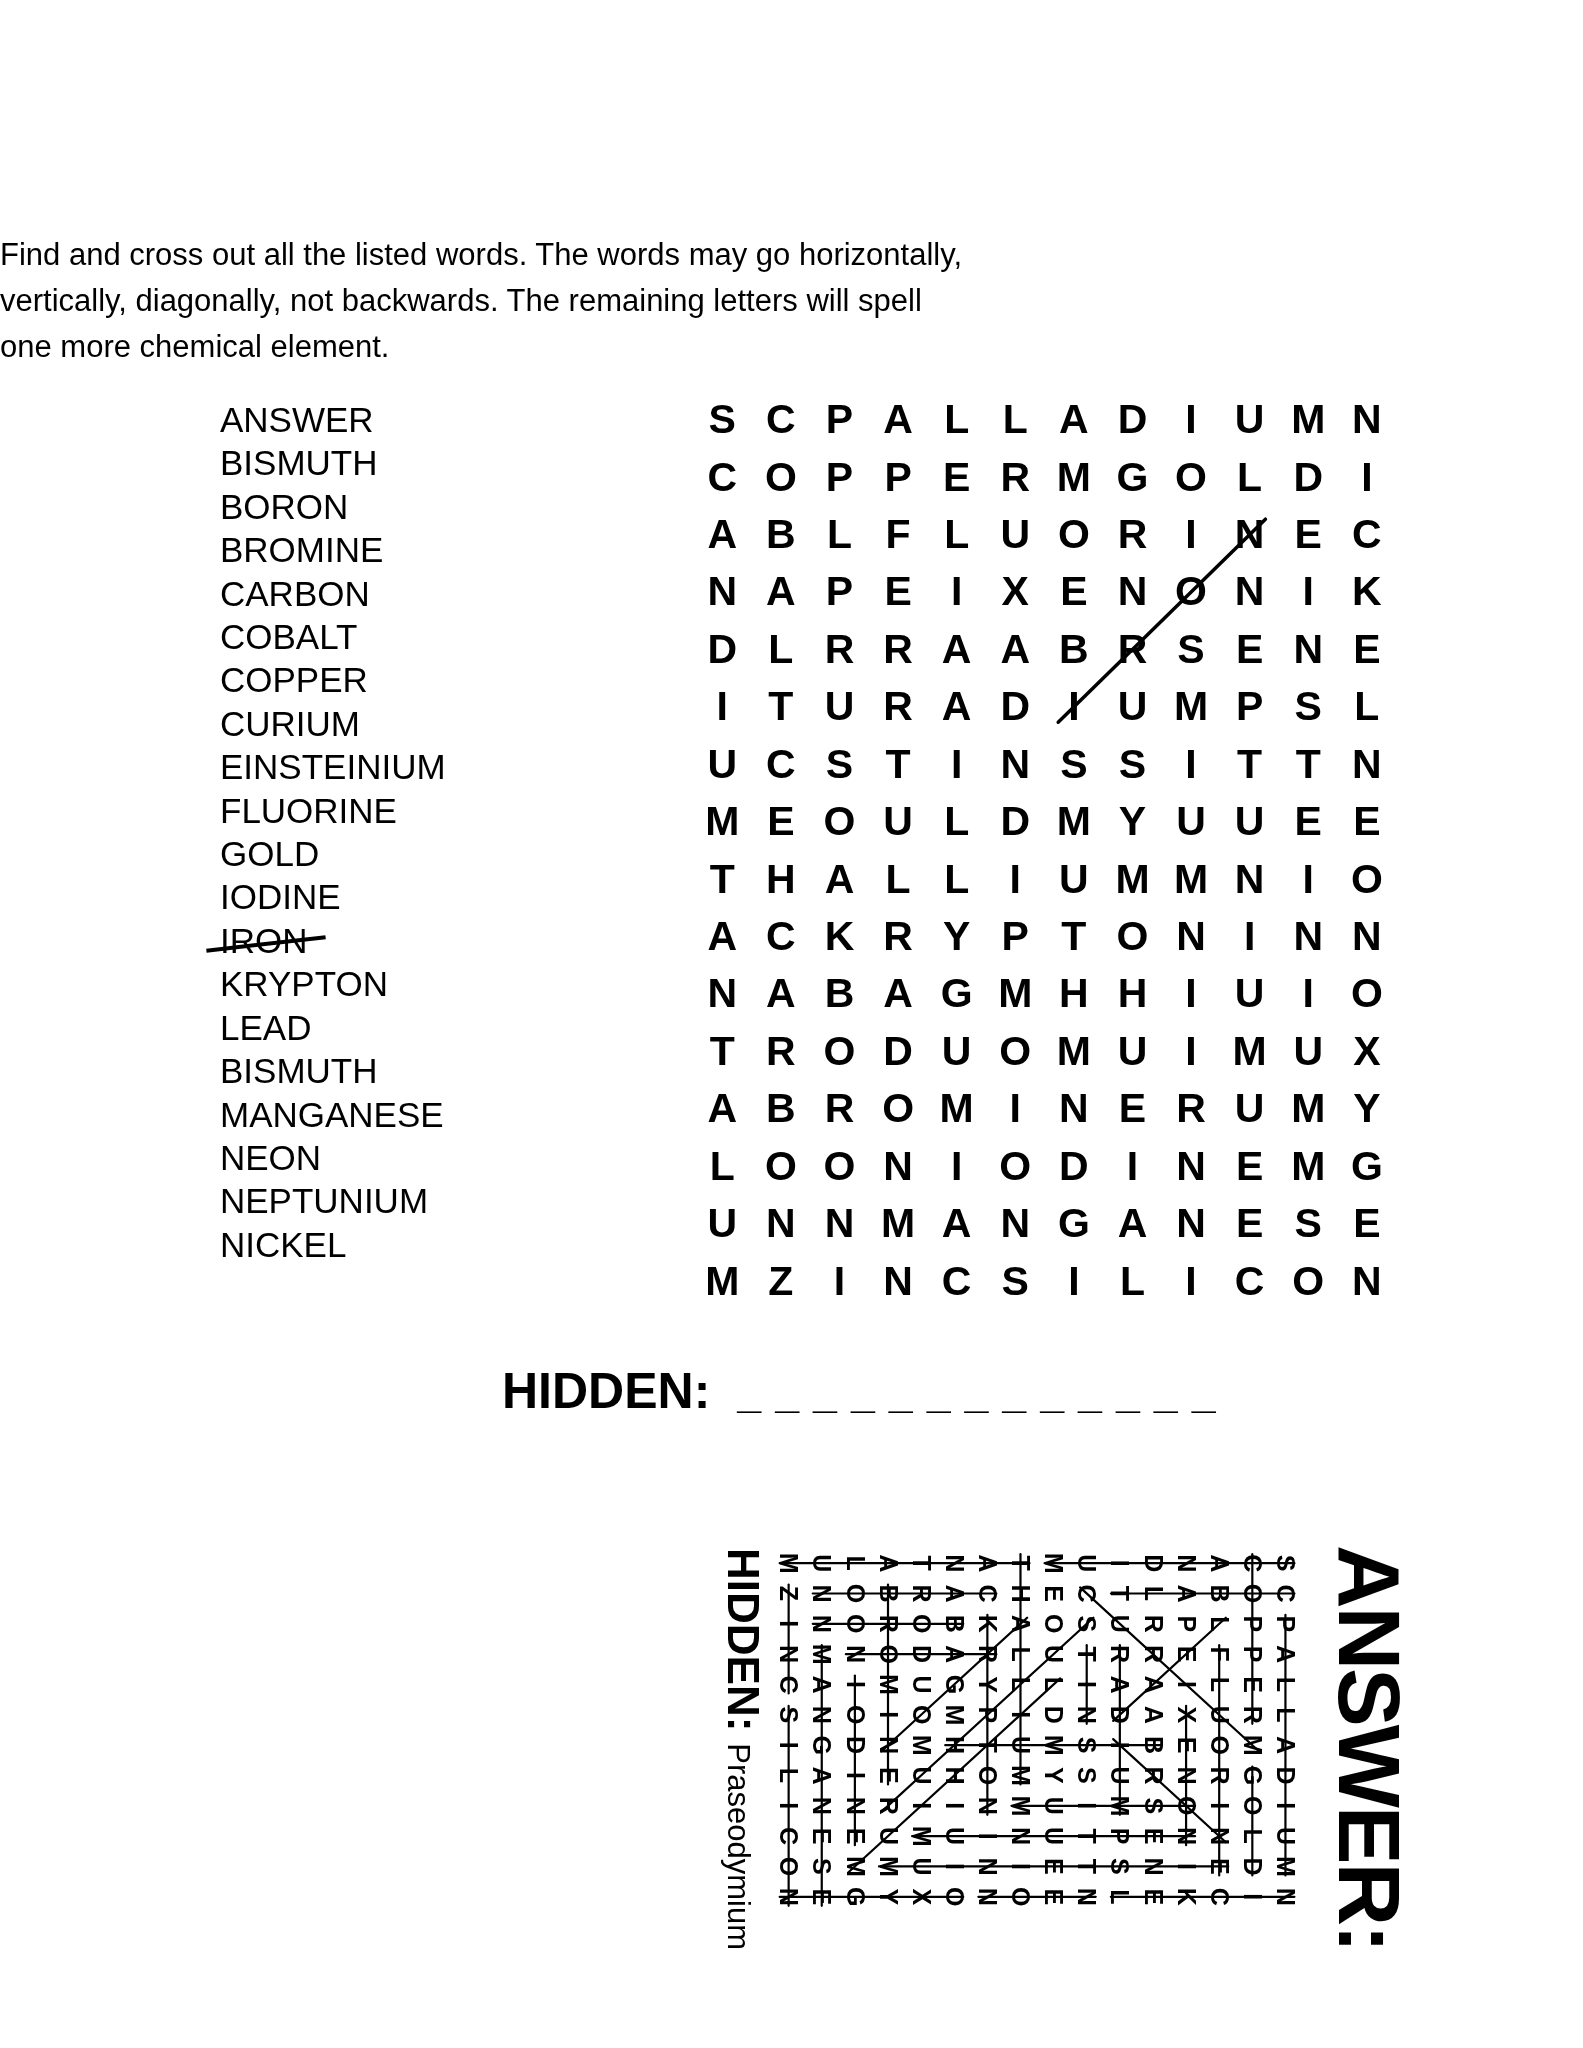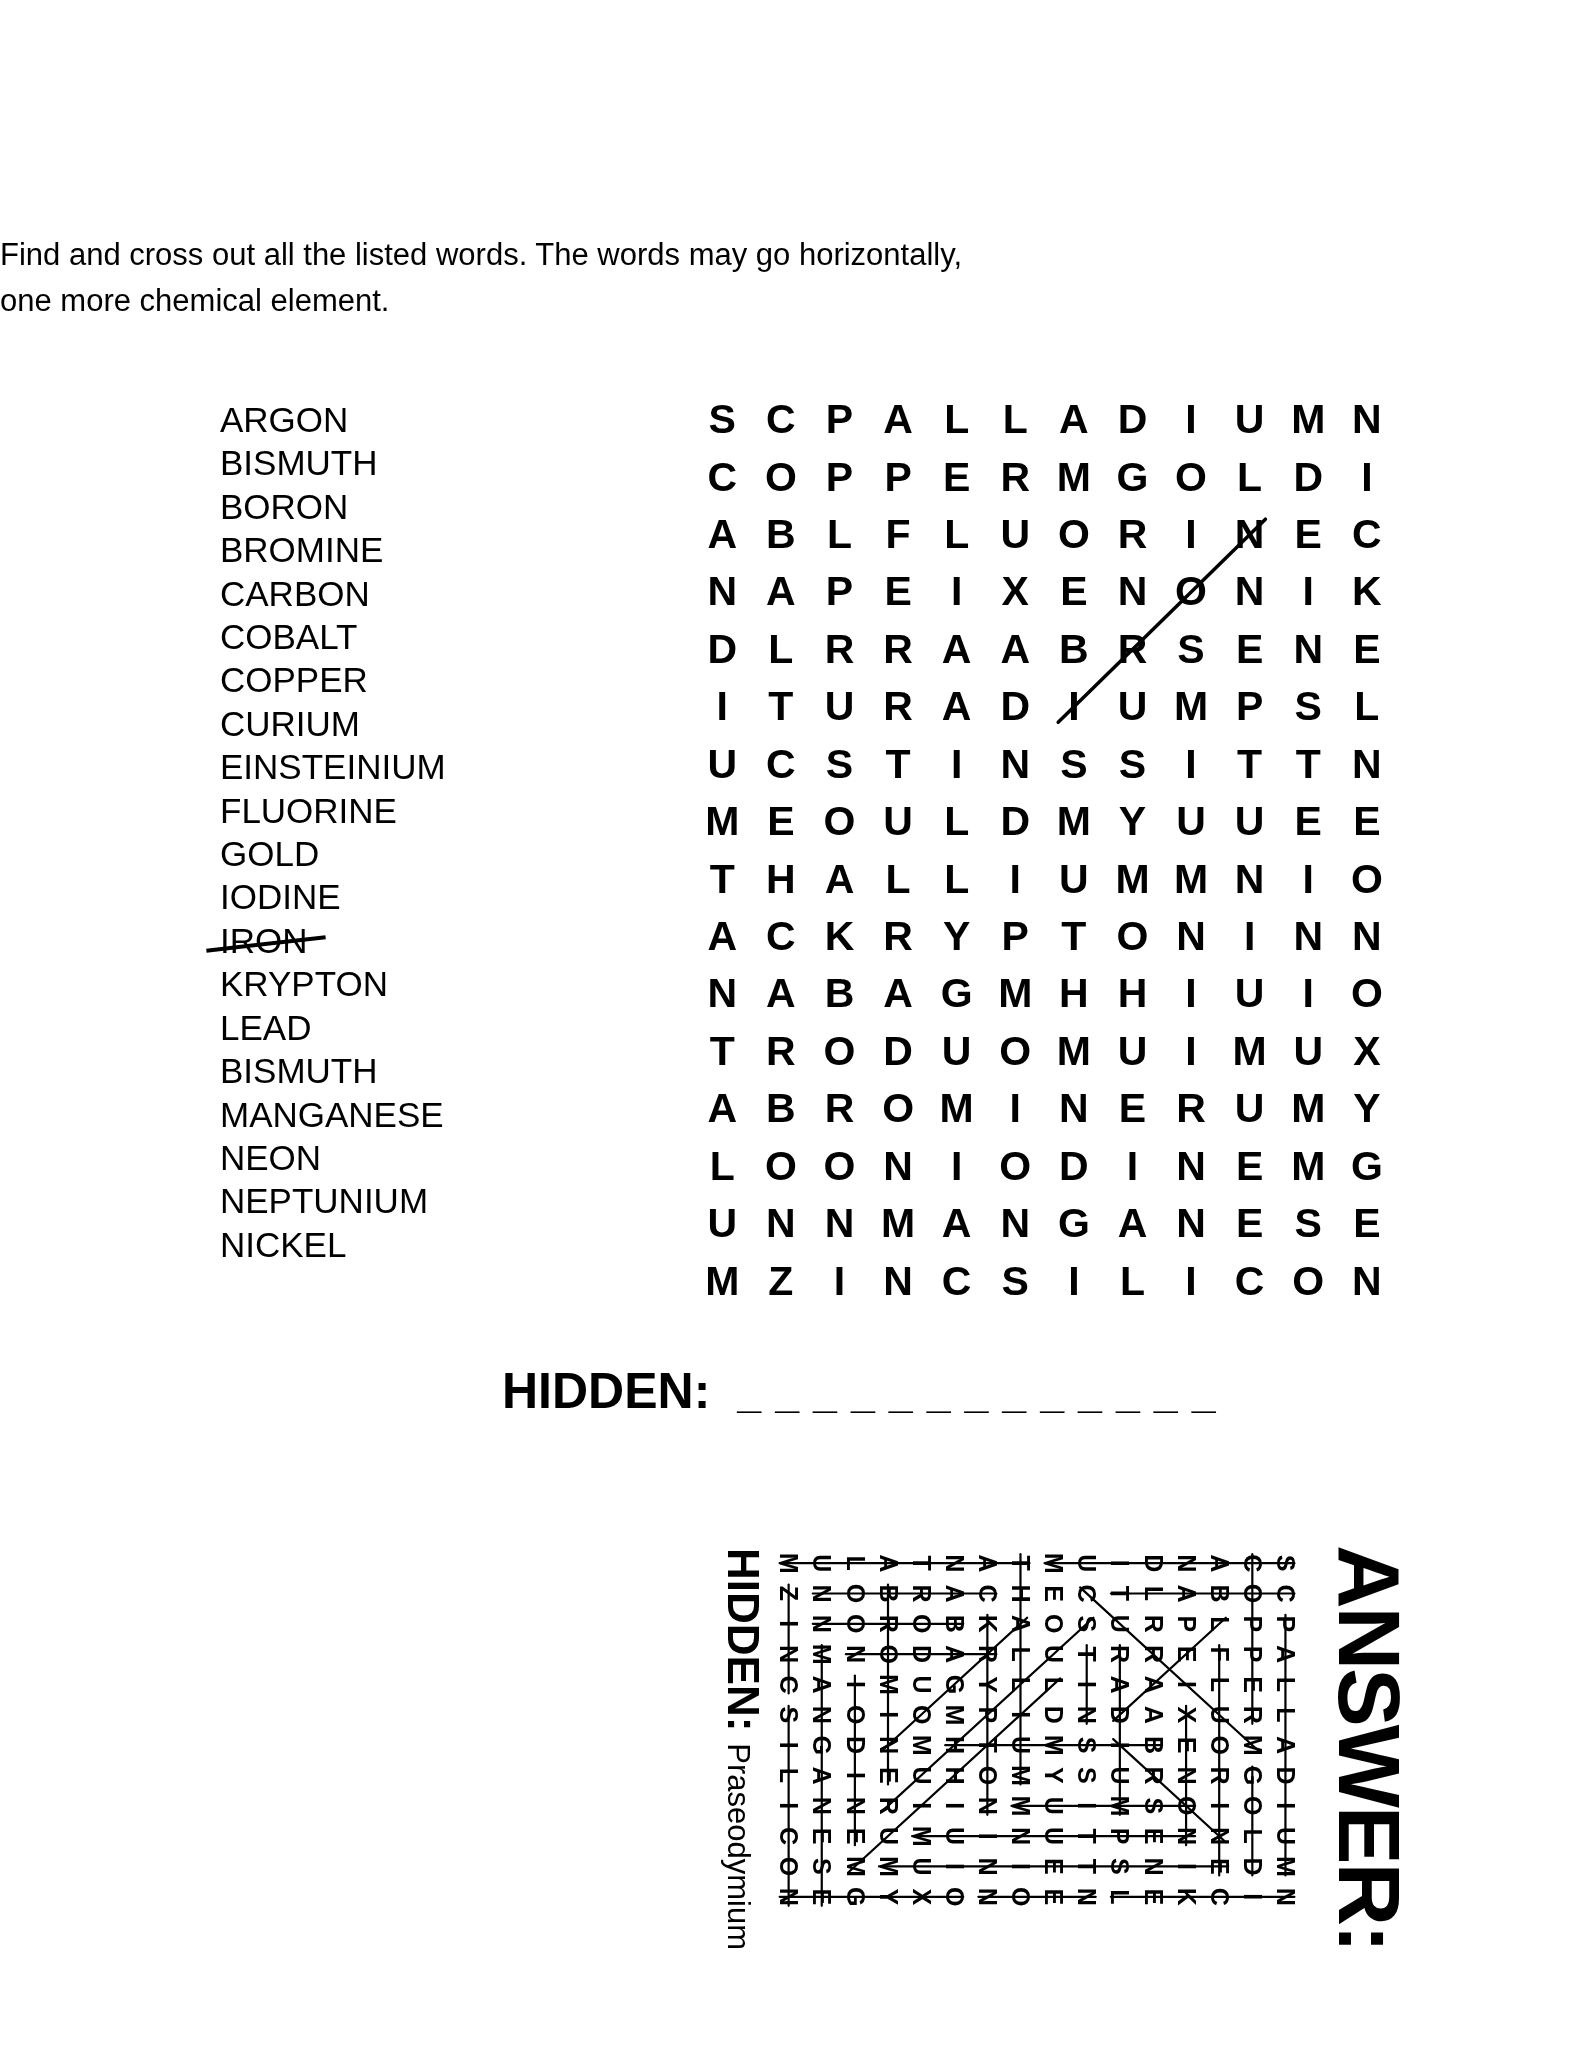--- a/index.html
+++ b/index.html
@@ -60,25 +60,26 @@
   .answer-hidden .val{font-size:31px; margin-left:12px;}
 </style>
 </head>
 <body>
 
 <div class="page">
 
 
   <div class="subtitle">
     <div>Find and cross out all the listed words. The words may go horizontally,</div>
+    <div>vertically, diagonally, not backwards. The remaining letters will spell</div>
     <div>one more chemical element.</div>
   </div>
 
   <div class="word-list col1" id="wordlist1">
-      <div class="word">ARGON</div>
+      <div class="word">ANSWER</div>
       <div class="word">BISMUTH</div>
       <div class="word">BORON</div>
       <div class="word">BROMINE</div>
       <div class="word">CARBON</div>
       <div class="word">COBALT</div>
       <div class="word">COPPER</div>
       <div class="word">CURIUM</div>
       <div class="word">EINSTEINIUM</div>
       <div class="word">FLUORINE</div>
       <div class="word">GOLD</div>

